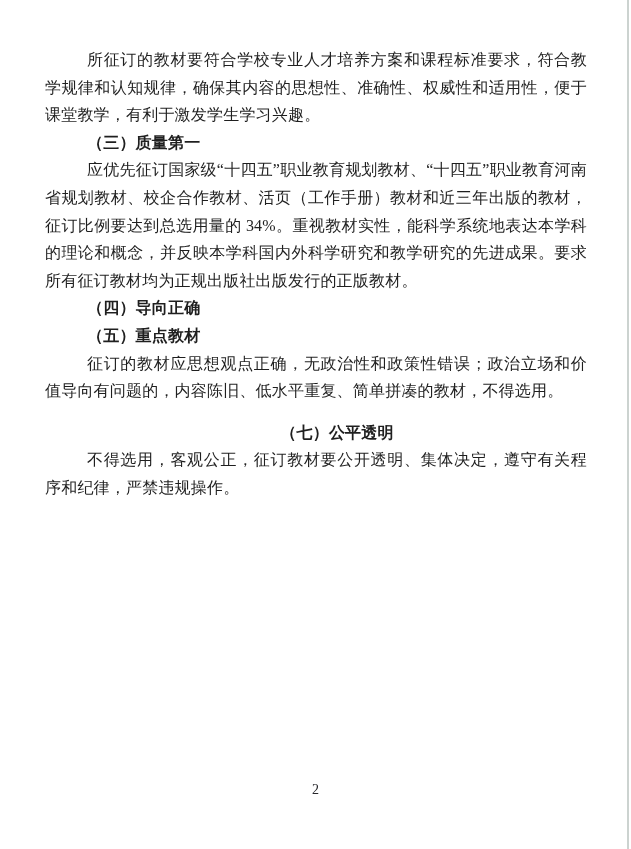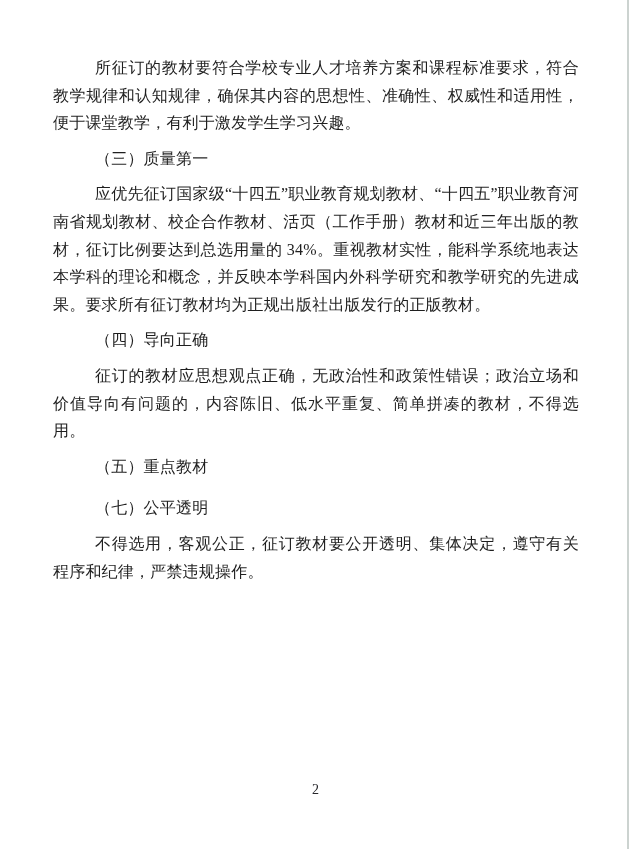--- a/index.html
+++ b/index.html
@@ -28,32 +28,34 @@
     position: absolute;
     left: 45px;
     top: 46px;
     width: 542px;
     text-align: justify;
     font-size: 16px;
     line-height: 27.6px;
     letter-spacing: 0.2px;
   }
   .blk {
-    margin: 8px;
+    margin: 0;
     text-indent: 42px;
     text-justify: inter-ideograph;
   }
   .blk.heading {
     text-align: left;
+    font-weight: bold;
   }
   .blk.small-indent {
     text-indent: 12px;
   }
   .blk.space-before {
     margin-top: 14px;
+    text-align: center;
   }
   .footer {
     position: absolute;
     left: 0;
     width: 631px;
     top: 781px;
     text-align: center;
     font-size: 14px;
     line-height: 18px;
     color: #26262b;
@@ -61,20 +63,20 @@
 </style>
 </head>
 <body>
 
 <div class="page">
   <div class="content" id="doc-content">
       <p class="blk">所征订的教材要符合学校专业人才培养方案和课程标准要求，符合教学规律和认知规律，确保其内容的思想性、准确性、权威性和适用性，便于课堂教学，有利于激发学生学习兴趣。</p>
       <p class="blk heading">（三）质量第一</p>
       <p class="blk">应优先征订国家级“十四五”职业教育规划教材、“十四五”职业教育河南省规划教材、校企合作教材、活页（工作手册）教材和近三年出版的教材，征订比例要达到总选用量的 34%。重视教材实性，能科学系统地表达本学科的理论和概念，并反映本学科国内外科学研究和教学研究的先进成果。要求所有征订教材均为正规出版社出版发行的正版教材。</p>
       <p class="blk heading">（四）导向正确</p>
+      <p class="blk heading">（五）重点教材</p>
       <p class="blk">征订的教材应思想观点正确，无政治性和政策性错误；政治立场和价值导向有问题的，内容陈旧、低水平重复、简单拼凑的教材，不得选用。</p>
-      <p class="blk heading">（五）重点教材</p>
       <p class="blk heading space-before">（七）公平透明</p>
       <p class="blk">不得选用，客观公正，征订教材要公开透明、集体决定，遵守有关程序和纪律，严禁违规操作。</p>
     </div>
   <div class="footer">2</div>
   <div class="page-edge-right"></div>
 </div>
 
 </body></html>

